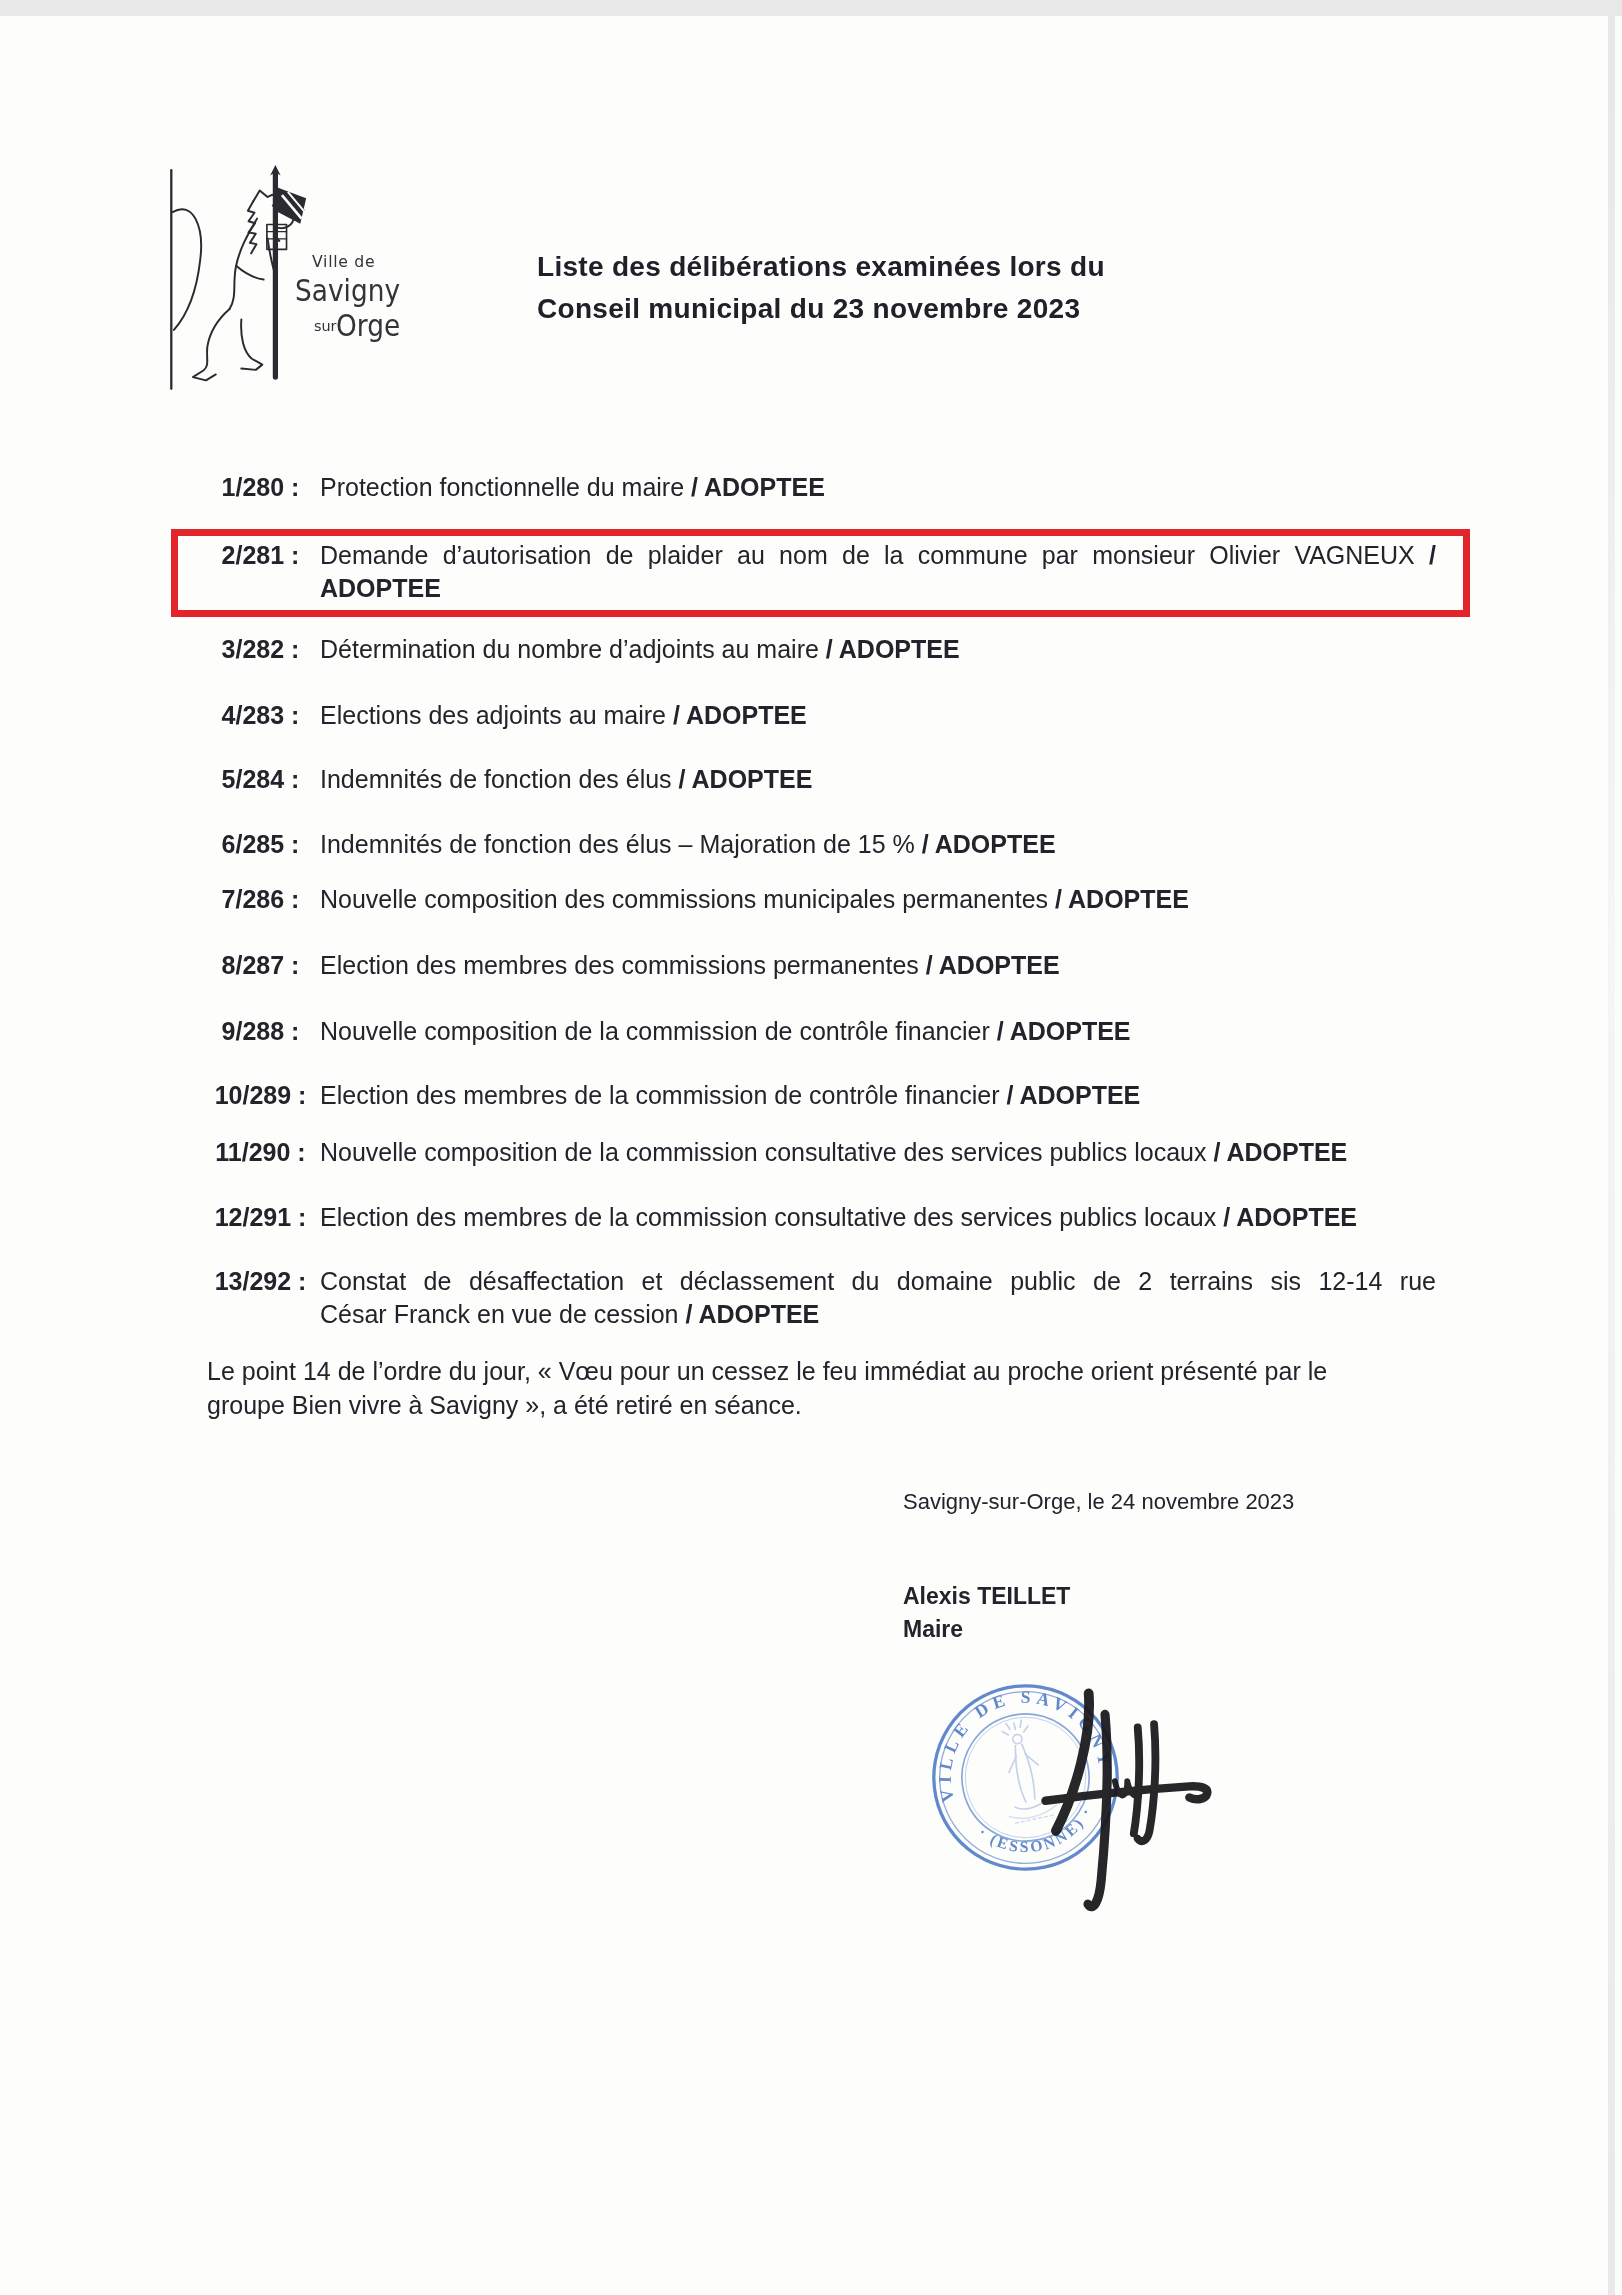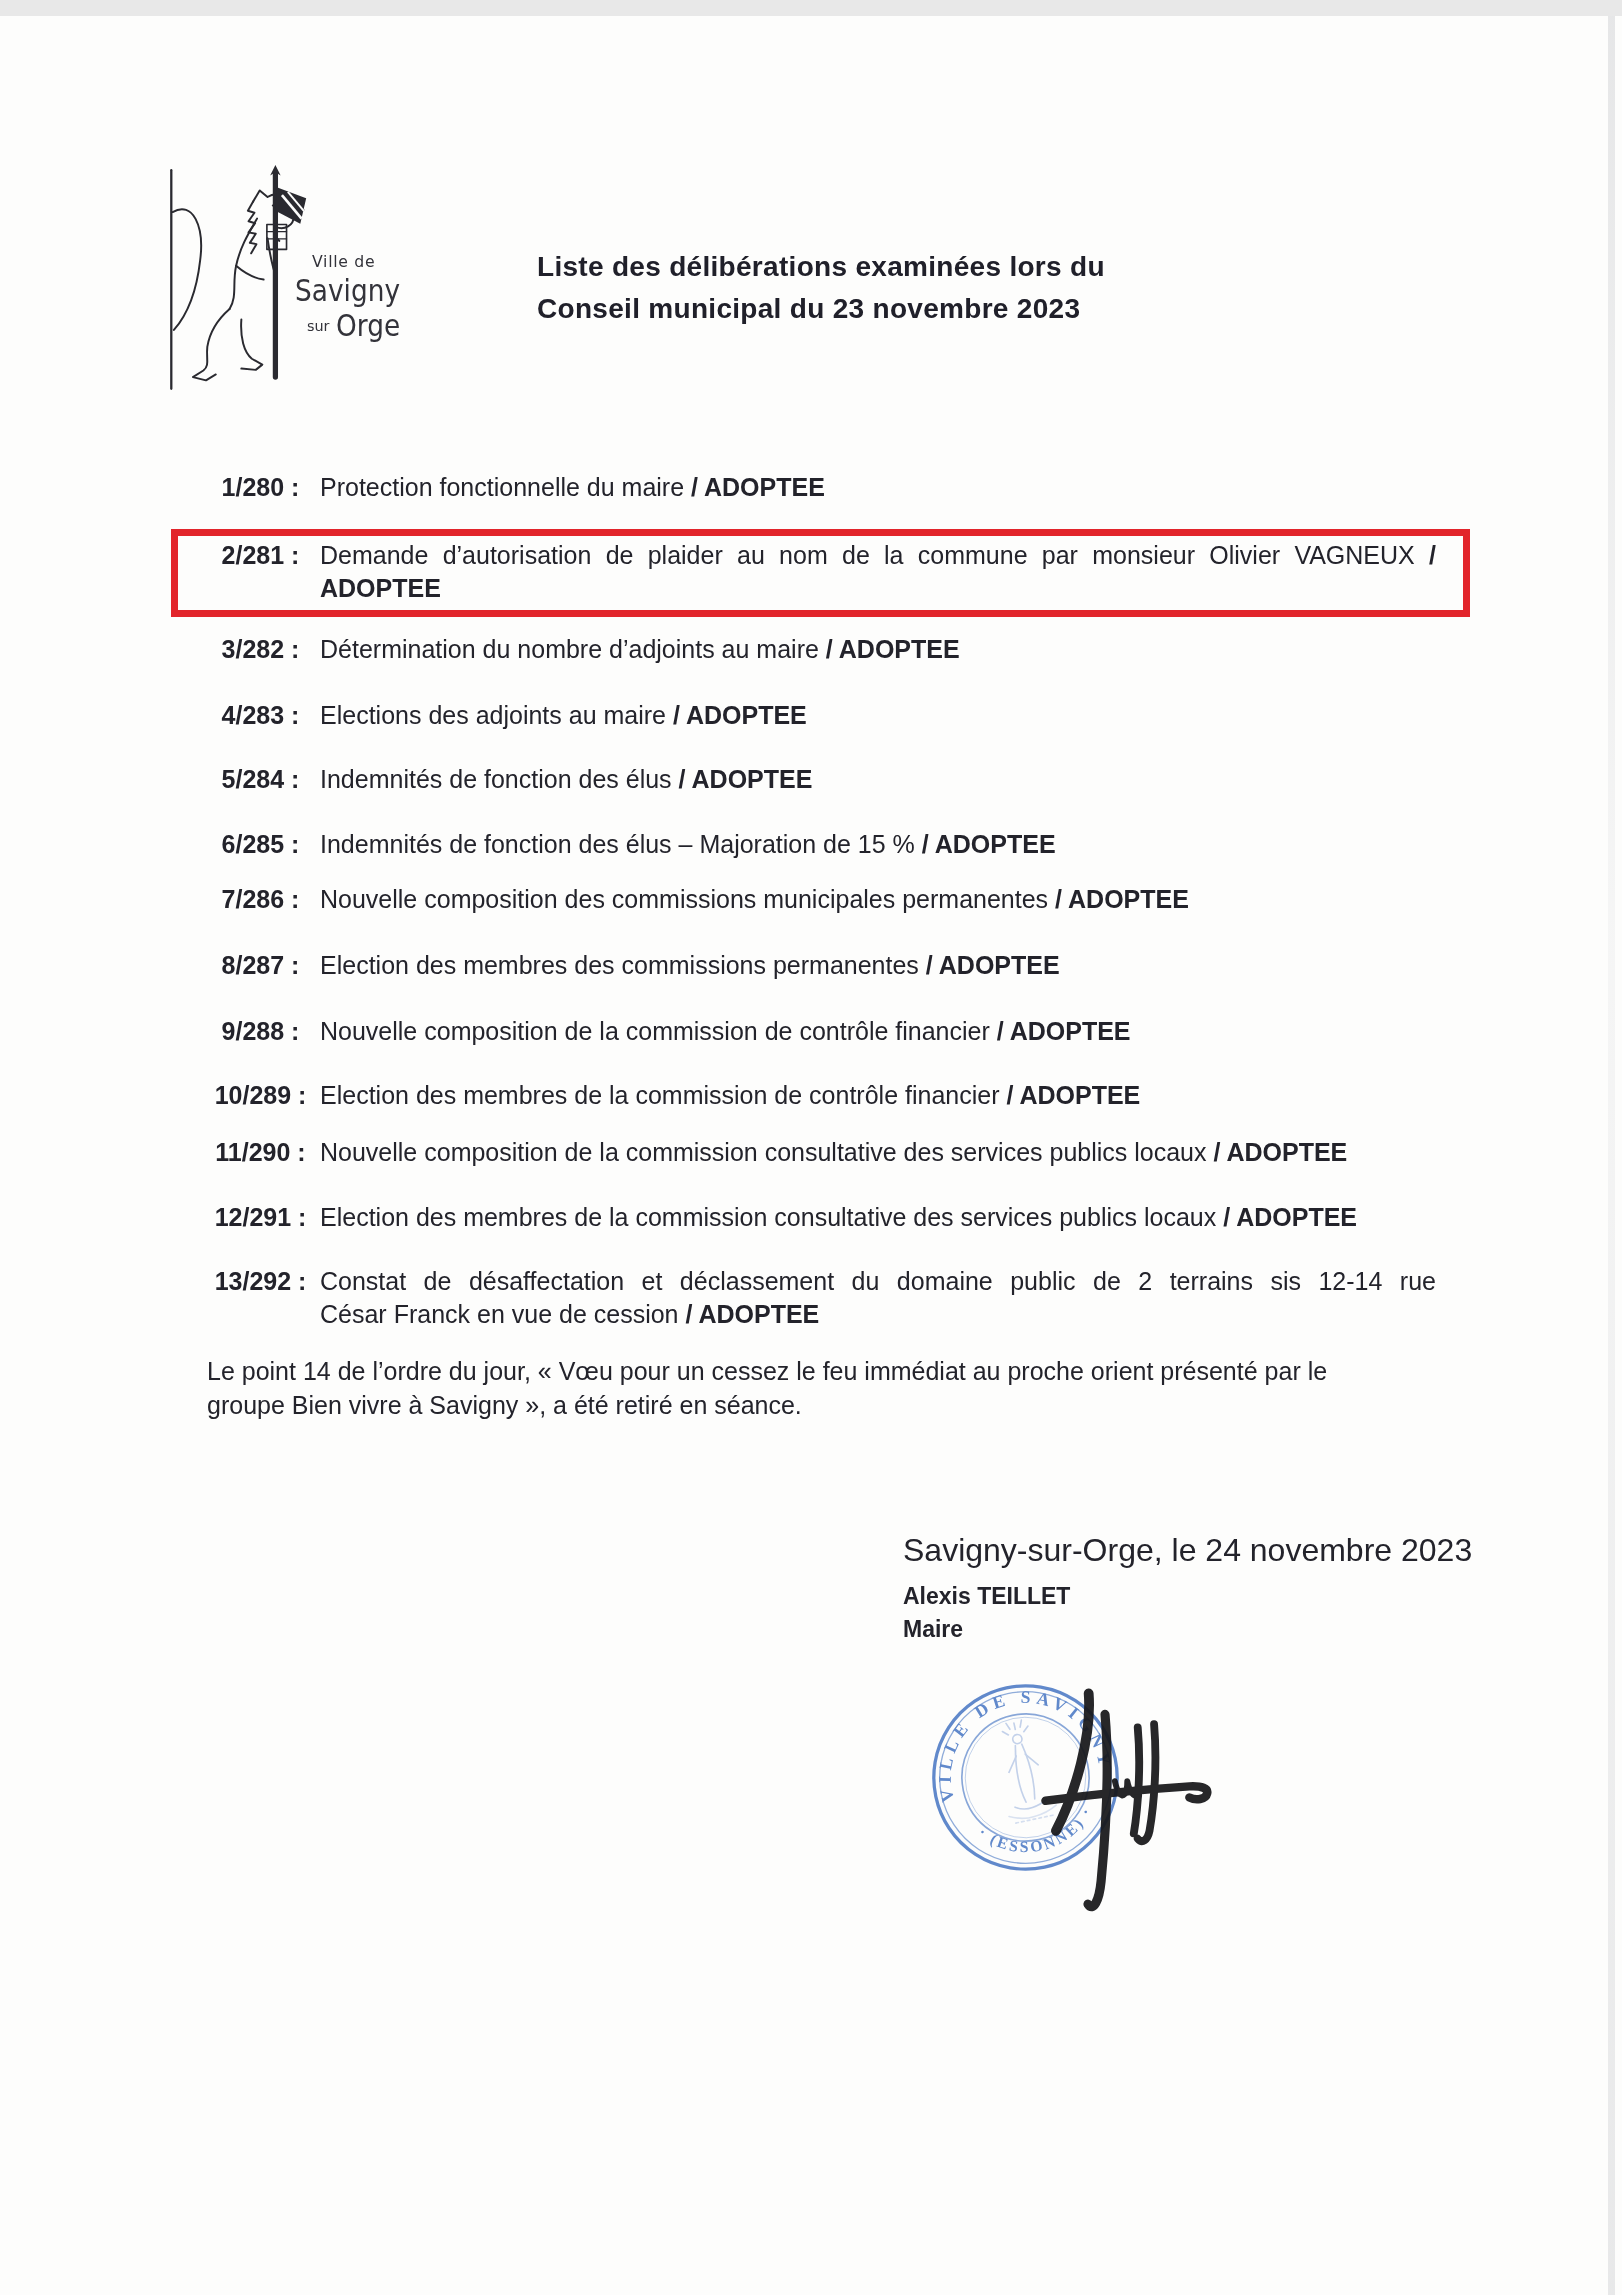--- a/index.html
+++ b/index.html
@@ -12,21 +12,21 @@
     color:#23232b;
     overflow:hidden;
   }
   .abs{position:absolute;}
 
   
   #logo-art{left:164px;top:145px;width:249px;height:239px;}
   .logo-text{color:#33333a;font-family:"DejaVu Sans",sans-serif;}
   #logo-small-top{left:312px;top:236px;font-size:15.7px;letter-spacing:0.7px;}
   #logo-name1{left:295px;top:257px;font-size:30px;transform:scaleX(.88);transform-origin:left top;}
-  #logo-prefix{left:307px;top:302px;font-size:14.4px;}
+  #logo-prefix{left:314px;top:302px;font-size:14.4px;}
   #logo-name2{left:336px;top:292px;font-size:30px;transform:scaleX(.88);transform-origin:left top;}
 
   
   #doc-title{
     left:537px;top:230px;width:844px;
     font-size:28px;font-weight:bold;line-height:42px;
     text-align:left;letter-spacing:0.3px;color:#20202a;
   }
 
   
@@ -43,21 +43,21 @@
     left:171px;top:513px;width:1299px;height:88px;
     border:7.2px solid #e2252b;box-sizing:border-box;
     background:transparent;
   }
 
   
   #closing{left:207px;top:1338px;width:1243px;font-size:25px;line-height:34px;}
   #closing .pline{white-space:nowrap;}
 
   
-  #dateline{left:903px;top:1518px;font-size:32px;line-height:33px;white-space:nowrap;}
+  #dateline{left:903px;top:1469px;font-size:22px;line-height:33px;white-space:nowrap;}
   #signer{left:903px;top:1564px;font-size:23px;font-weight:bold;line-height:33px;}
 
   
   #stamp{left:924px;top:1660px;width:203px;height:203px;}
   #signature-scribble{left:1018px;top:1659px;width:229px;height:262px;}
 
   
   #scan-streak{left:1608px;top:0;width:6.5px;height:2295px;
     background:linear-gradient(180deg,rgba(170,172,178,.28),rgba(190,192,198,.12) 40%,rgba(170,172,178,.26));}
 </style>

